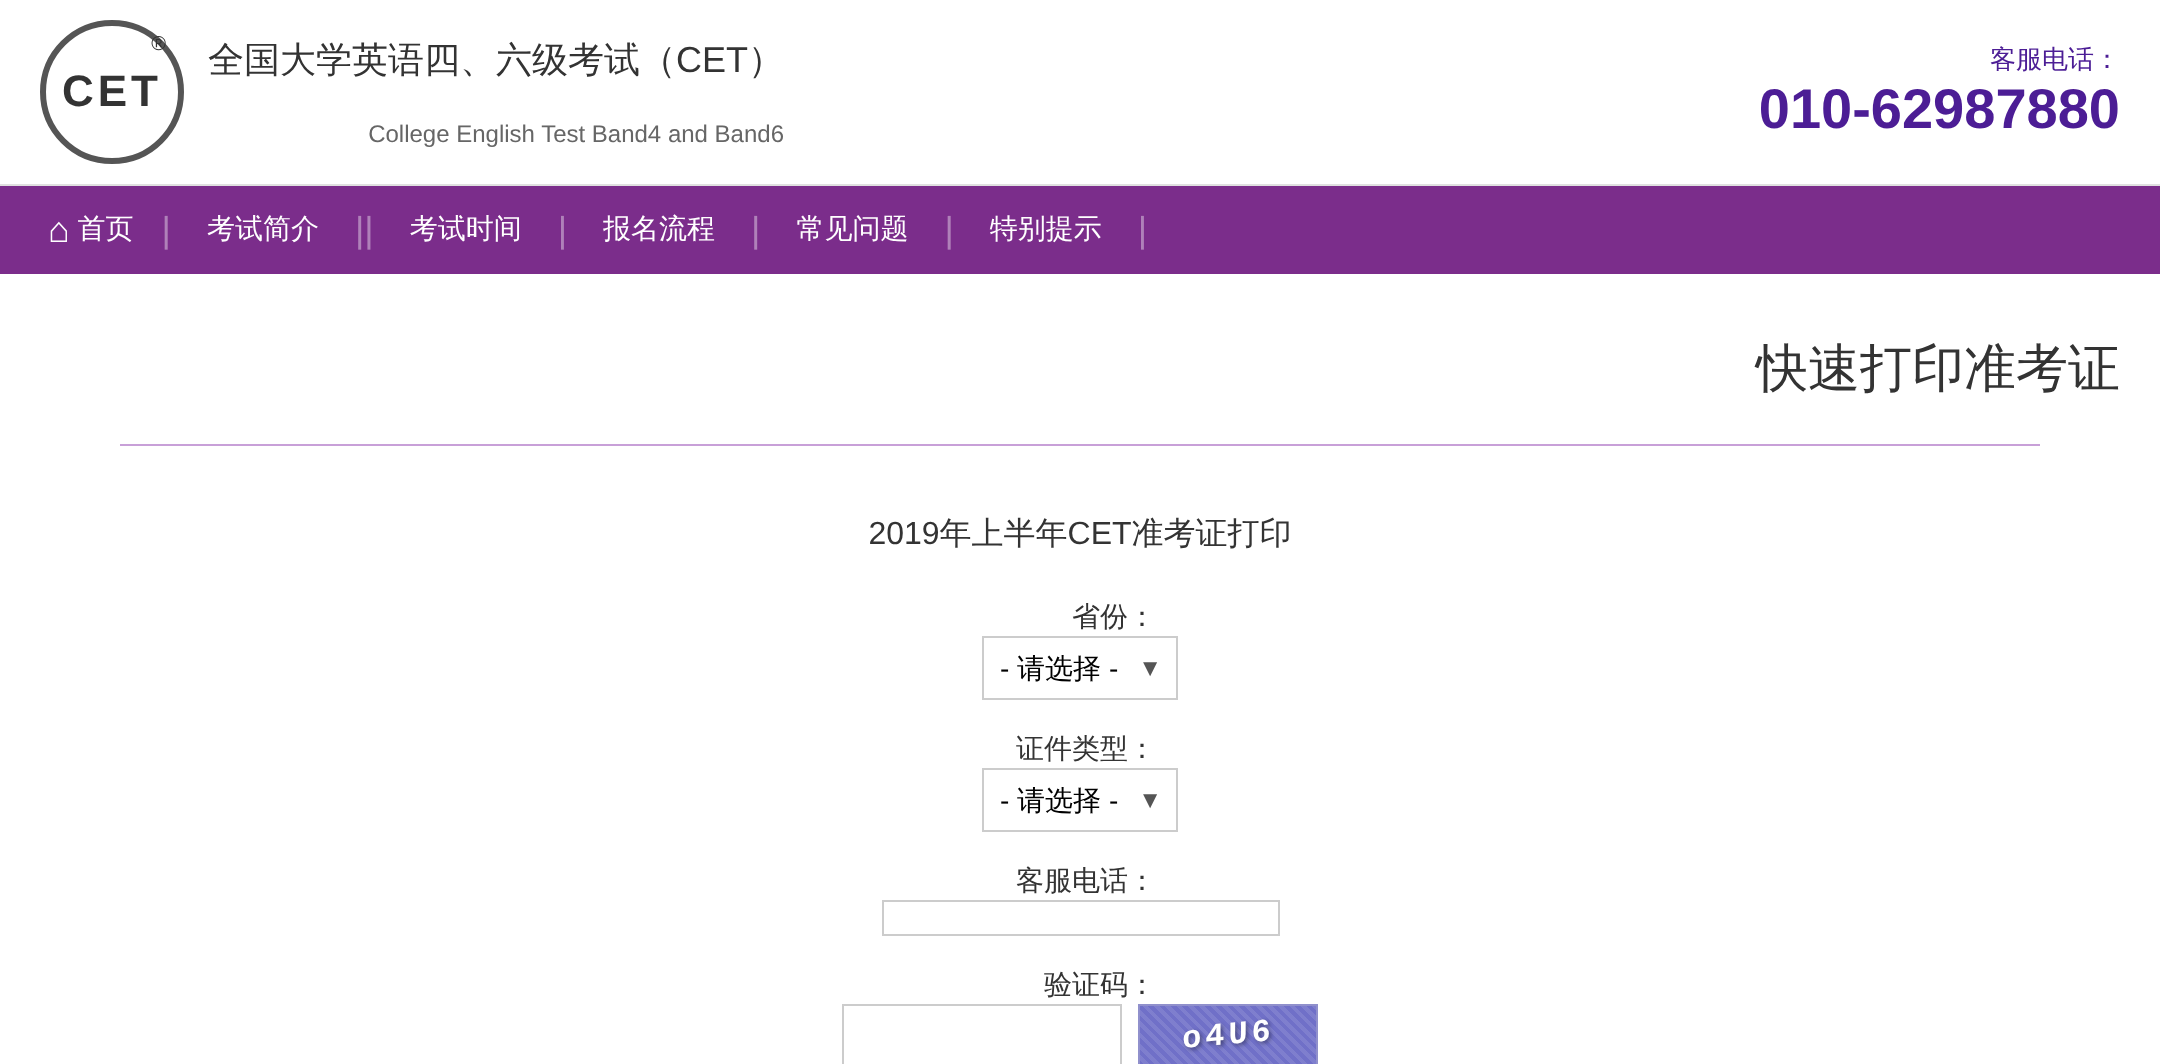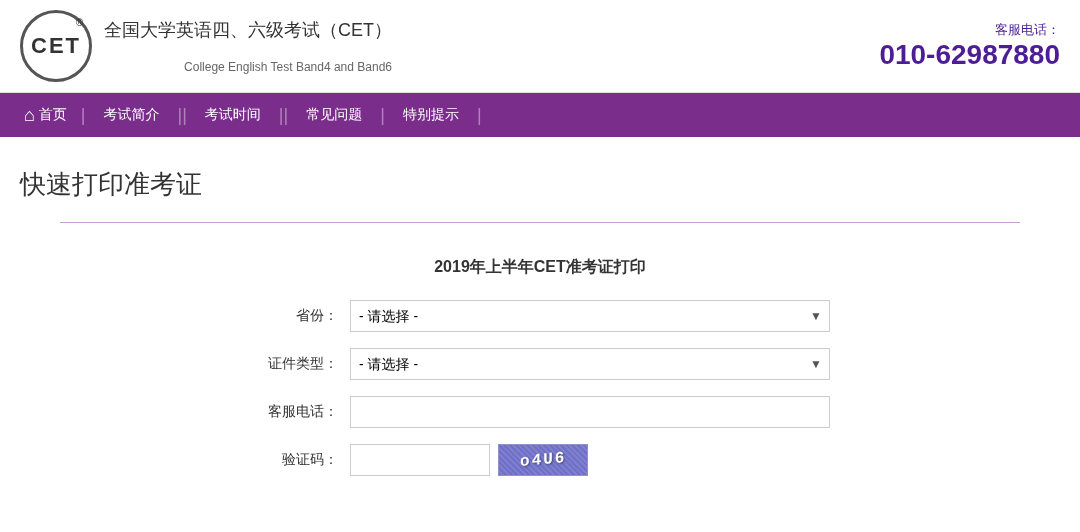--- a/index.html
+++ b/index.html
@@ -108,51 +108,52 @@
       font-size: 18px;
     }
 
     
     .main {
       background: #fff;
       padding: 30px 20px 40px;
     }
 
     .page-title {
-      text-align: left;
+      text-align: right;
       font-size: 26px;
       color: #333;
       font-weight: normal;
       margin-bottom: 20px;
     }
 
     .divider {
       border: none;
       border-top: 1px solid #c8a0d8;
       margin: 0 40px 30px;
     }
 
     .form-section {
       max-width: 580px;
       margin: 0 auto;
     }
 
     .form-subtitle {
       text-align: center;
       font-size: 16px;
-      font-weight: bold;
+      font-weight: normal;
       color: #333;
       margin-bottom: 22px;
       margin-top: 34px;
     }
 
     .form-row {
       display: flex;
       align-items: center;
       margin-bottom: 16px;
+      flex-direction: column;
     }
 
     .form-label {
       width: 100px;
       text-align: right;
       padding-right: 12px;
       font-size: 14px;
       color: #333;
       flex-shrink: 0;
     }
@@ -274,20 +275,23 @@
   <span class="nav-separator">|</span>
   <div class="nav-item">
     <span>考试简介</span>
   </div>
   <span class="nav-separator">|</span>
   <span class="nav-separator">|</span>
   <div class="nav-item">
     <span>考试时间</span>
   </div>
   <span class="nav-separator">|</span>
+  <div class="nav-item">
+    <span>报名流程</span>
+  </div>
   <span class="nav-separator">|</span>
   <div class="nav-item">
     <span>常见问题</span>
   </div>
   <span class="nav-separator">|</span>
   <div class="nav-item">
     <span>特别提示</span>
   </div>
   <span class="nav-separator">|</span>
 </nav>

